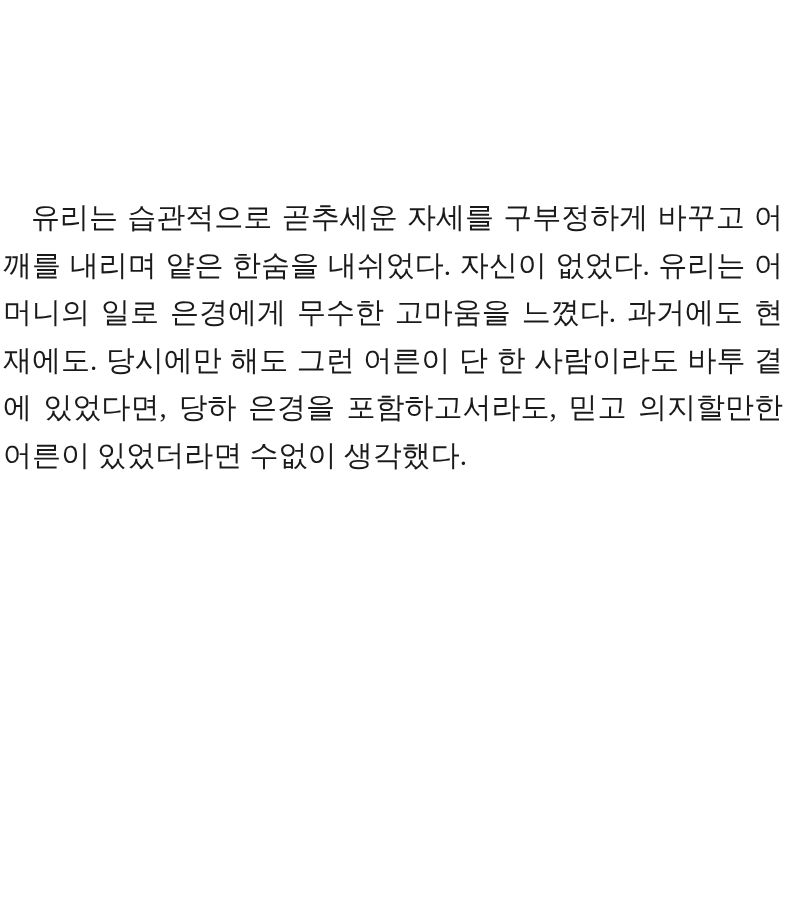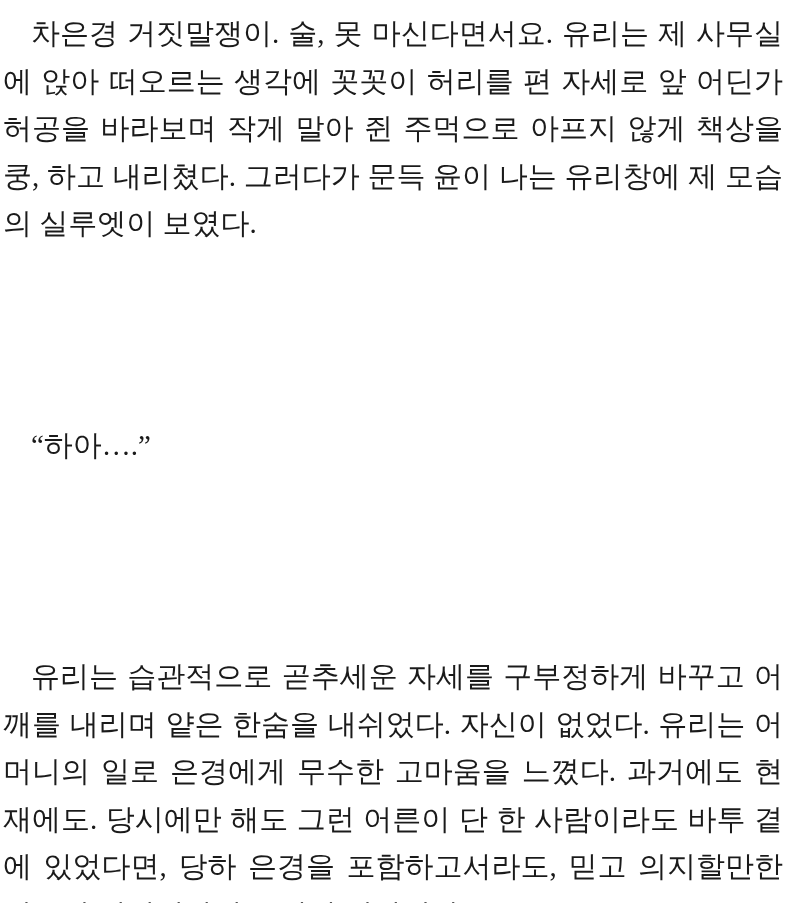--- a/index.html
+++ b/index.html
@@ -30,18 +30,16 @@
     margin-top: 174px;
   }
   .para-last {
     margin-top: 184px;
   }
 </style>
 </head>
 <body>
 
 <div class="page">
-  <p class="para">차은경 거짓말쟁이. 술, 못 마신다면서요. 유리는 제 사무실에 앉아 떠오르는 생각에 꼿꼿이 허리를 편 자세로 앞 어딘가 허공을 바라보며 작게 말아 쥔 주먹으로 아프지 않게 책상을 쿵, 하고 내리쳤다. 그러다가 문득 윤이 나는 유리창에 제 모습의 실루엣이 보였다.</p>
 
-  <p class="para para-dialogue">“하아….”</p>
 
   <p class="para para-last">유리는 습관적으로 곧추세운 자세를 구부정하게 바꾸고 어깨를 내리며 얕은 한숨을 내쉬었다. 자신이 없었다. 유리는 어머니의 일로 은경에게 무수한 고마움을 느꼈다. 과거에도 현재에도. 당시에만 해도 그런 어른이 단 한 사람이라도 바투 곁에 있었다면, 당하 은경을 포함하고서라도, 믿고 의지할만한 어른이 있었더라면 수없이 생각했다.</p>
 </div>
 
 </body></html>

